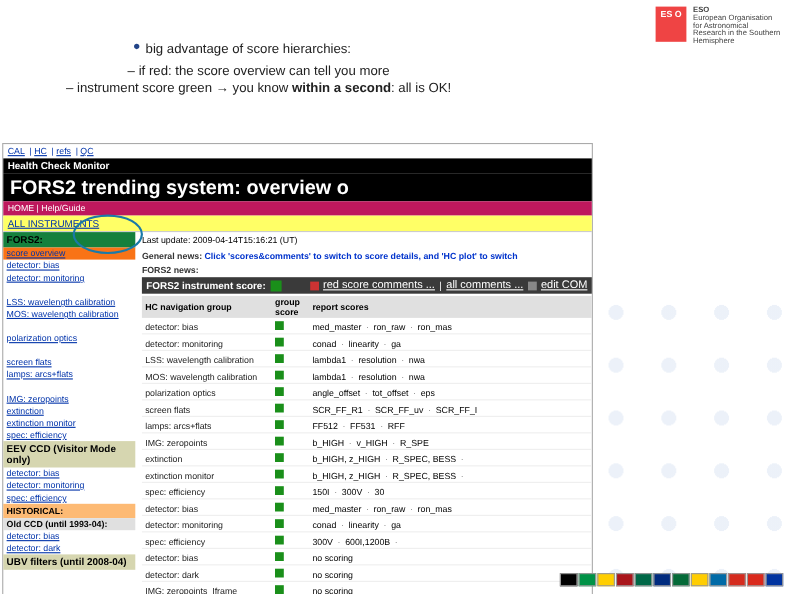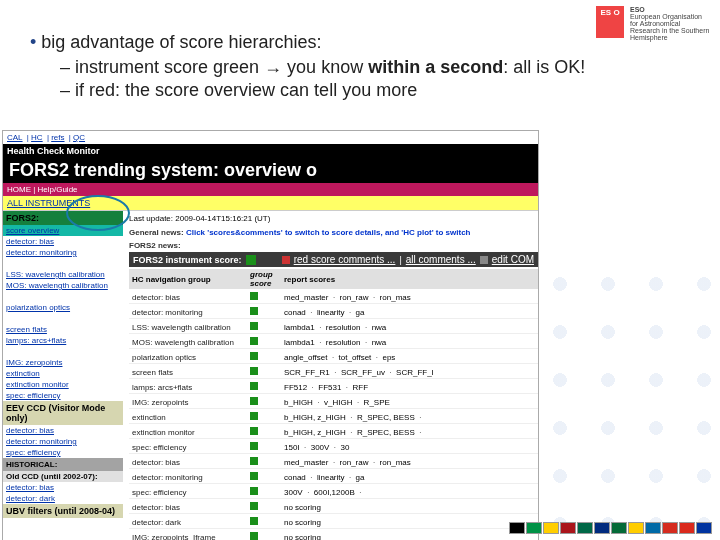--- a/index.html
+++ b/index.html
@@ -1,55 +1,55 @@
 <!DOCTYPE html>
 <html><head>
 <meta charset="utf-8">
 <style>
 body { margin:0; padding:0; width:720px; height:540px; font-family:Arial,Helvetica,sans-serif; position:relative; background:#fff; overflow:hidden; }
 .bgpattern { position:absolute; right:0; bottom:0; width:280px; height:280px;
   background-image: radial-gradient(circle, rgba(180,200,230,0.25) 20%, transparent 20%);
   background-size:48px 48px; z-index:0; }
 .logo { position:absolute; top:6px; right:10px; font-size:7px; color:#444; text-align:left; }
 .logo .box { display:inline-block; width:28px; height:30px; background:#ef4444; color:#fff; font-weight:bold; vertical-align:top; text-align:center; line-height:10px; padding-top:2px; font-size:8px; margin-right:4px; }
-.bullets { position:absolute; top:32px; left:30px; font-size:18px; color:#222; z-index:2; }
+.bullets { position:absolute; top:32px; left:30px; font-size:12px; color:#222; z-index:2;text-align:center; }
 .bullets .lvl1 { margin-bottom:4px; }
 .bullets .lvl1::before { content:"• "; color:#224488; font-size:18px; }
 .bullets .lvl2 { margin:2px 0 2px 30px; }
 .bullets .lvl2::before { content:"– "; }
 .bold { font-weight:bold; }
 .arrow { font-family:"Arial Unicode MS",sans-serif; }
 .shot { position:absolute; top:130px; left:2px; width:535px; border:1px solid #aaa; background:#fff; font-size:8px; z-index:1; }
 .toplink { padding:2px 4px; color:#0033aa; }
 .toplink a { color:#0033aa; text-decoration:underline; margin-right:2px; }
 .hcbar { background:#000; color:#fff; padding:2px 4px; display:flex; justify-content:space-between; font-size:9px; font-weight:bold; }
 .title { background:#000; color:#fff; font-size:18px; font-weight:bold; padding:2px 6px; }
 .homebar { background:#be185d; color:#fff; padding:2px 4px; font-size:8px; }
 .yellowline { background:#ffff66; padding:2px 4px; font-size:9px; }
 .main { display:flex; border-top:1px solid #ccc; }
 .sidebar { width:120px; }
 .sb-h { background:#15803d; font-weight:bold; padding:2px 3px; font-size:9px; }
 .sb-s { background:#ffff99; padding:1px 3px; }
 .sb-s a, .sb-a a { color:#0033aa; text-decoration:underline; }
 .sb-a { padding:1px 3px; }
-.sb-hist { background:#a3a3a3; font-weight:bold; padding:2px 3px; }
+.sb-hist { background:#fdba74; font-weight:bold; padding:2px 3px; }
 .sb-sub { background:#e0e0e0; padding:1px 3px; font-weight:bold; }
 .content { flex:1; padding-left:6px; }
 .c-upd { font-size:8px; padding:3px 0; }
 .gnews { font-size:8px; color:#333; padding:2px 0; }
 .gnews .em { color:#0033cc; font-weight:bold; }
 .darkrow { background:#3a3a3a; color:#fff; padding:2px 4px; font-size:9px; display:flex; align-items:center; gap:4px; }
 .sq-g { width:10px; height:10px; background:#1a8f1a; display:inline-block; }
 .sq-r { width:8px; height:8px; background:#c33; display:inline-block; }
 .sq-gy { width:8px; height:8px; background:#888; display:inline-block; }
 .darkrow a { color:#fff; text-decoration:underline; font-size:10px; }
 .tbl { display:flex; font-size:8px; margin-top:2px; }
 .col { padding:1px 3px; }
 .col.nav { width:112px; }
-.col.gs { width:28px;font-style:italic; }
+.col.gs { width:28px; }
 .col.rs { flex:1; }
 .th { background:#e0e0e0; font-weight:bold; height:20px; display:flex; align-items:center; }
 .row { display:flex; border-bottom:1px solid #eee; height:12px; align-items:center; }
 .row .col.nav { color:#222; }
 .row .col.rs span { display:inline-block; }
 .dash { color:#666; margin:0 2px; }
 .circle { position:absolute; width:60px; height:32px; border:2px solid #1a7aa8; border-radius:50%; left:66px; top:195px; z-index:3; pointer-events:none; }
 .flags { position:absolute; bottom:4px; right:8px; font-size:10px; letter-spacing:2px; z-index:2; }
 .flags span { display:inline-block; width:14px; height:10px; border:1px solid #999; margin-left:1px; }
 </style>
@@ -61,24 +61,24 @@
 <div class="logo">
   <span class="box">ES O</span>
   <span style="display:inline-block;vertical-align:top;max-width:80px">
     <b>ESO</b><br>
     <span>European Organisation for Astronomical Research in the Southern Hemisphere</span>
   </span>
 </div>
 
 <div class="bullets">
   <div class="lvl1">big advantage of score hierarchies:</div>
+  <div class="lvl2">if red: the score overview can tell you more</div>
   <div class="lvl2">
     <span>instrument score green </span><span class="arrow">→</span><span> you know </span><span class="bold">within a second</span><span>: all is OK!</span>
   </div>
-  <div class="lvl2">if red: the score overview can tell you more</div>
 </div>
 
 <div class="circle"></div>
 
 <div class="shot">
   <div class="toplink">
     <a>CAL</a> |
     <a>HC</a> |
     <a>refs</a> |
     <a>QC</a>
@@ -86,21 +86,21 @@
   <div class="hcbar">
     <span>Health Check Monitor</span>
   </div>
   <div class="title">FORS2 trending system: overview o</div>
   <div class="homebar">HOME | Help/Guide</div>
   <div class="yellowline"><a style="color:#0033aa;text-decoration:underline">ALL INSTRUMENTS</a></div>
 
   <div class="main">
     <div class="sidebar">
       <div class="sb-h">FORS2:</div>
-      <div class="sb-s" style="background:#14b8a6"><a>score overview</a></div>
+      <div class="sb-s" style="background:#f97316"><a>score overview</a></div>
       <div id="sb-items">
           <div class="sb-a"><a>detector: bias</a></div>
           <div class="sb-a"><a>detector: monitoring</a></div>
           <div class="sb-a">&nbsp;</div>
           <div class="sb-a"><a>LSS: wavelength calibration</a></div>
           <div class="sb-a"><a>MOS: wavelength calibration</a></div>
           <div class="sb-a">&nbsp;</div>
           <div class="sb-a"><a>polarization optics</a></div>
           <div class="sb-a">&nbsp;</div>
           <div class="sb-a"><a>screen flats</a></div>
@@ -111,21 +111,21 @@
           <div class="sb-a"><a>extinction monitor</a></div>
           <div class="sb-a"><a>spec: efficiency</a></div>
         </div>
       <div class="sb-h" style="background:#d6d6b0">EEV CCD (Visitor Mode only)</div>
       <div id="sb-eev">
           <div class="sb-a"><a>detector: bias</a></div>
           <div class="sb-a"><a>detector: monitoring</a></div>
           <div class="sb-a"><a>spec: efficiency</a></div>
         </div>
       <div class="sb-hist">HISTORICAL:</div>
-      <div class="sb-sub">Old CCD (until 2002-07):</div>
+      <div class="sb-sub">Old CCD (until 1993-04):</div>
       <div id="sb-old">
           <div class="sb-a"><a>detector: bias</a></div>
           <div class="sb-a"><a>detector: dark</a></div>
         </div>
       <div class="sb-h" style="background:#d6d6b0">UBV filters (until 2008-04)</div>
     </div>
 
     <div class="content">
       <div class="c-upd">Last update: 2009-04-14T15:16:21 (UT)</div>
       <div class="gnews">

